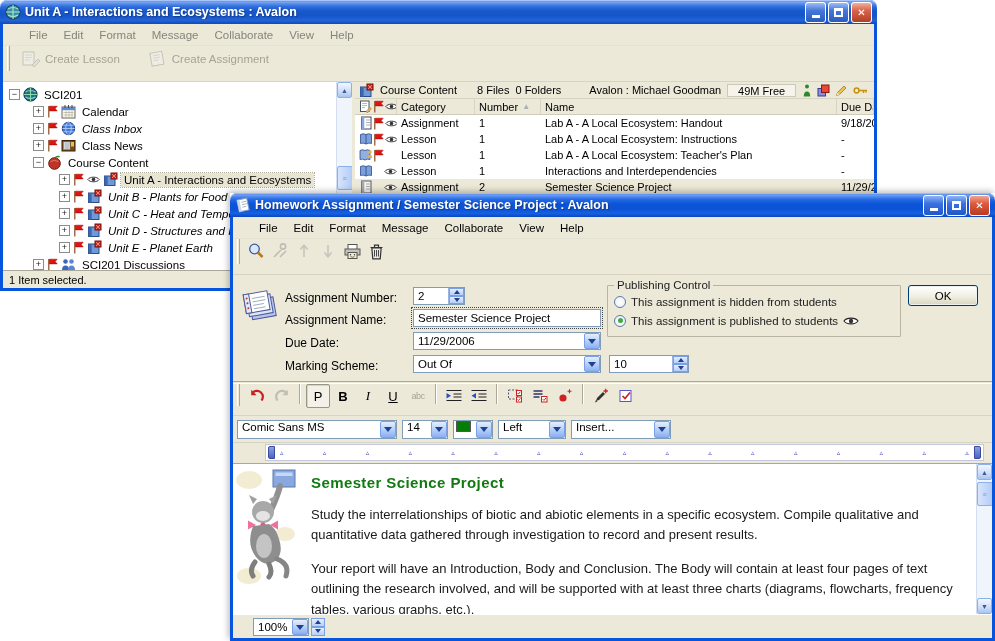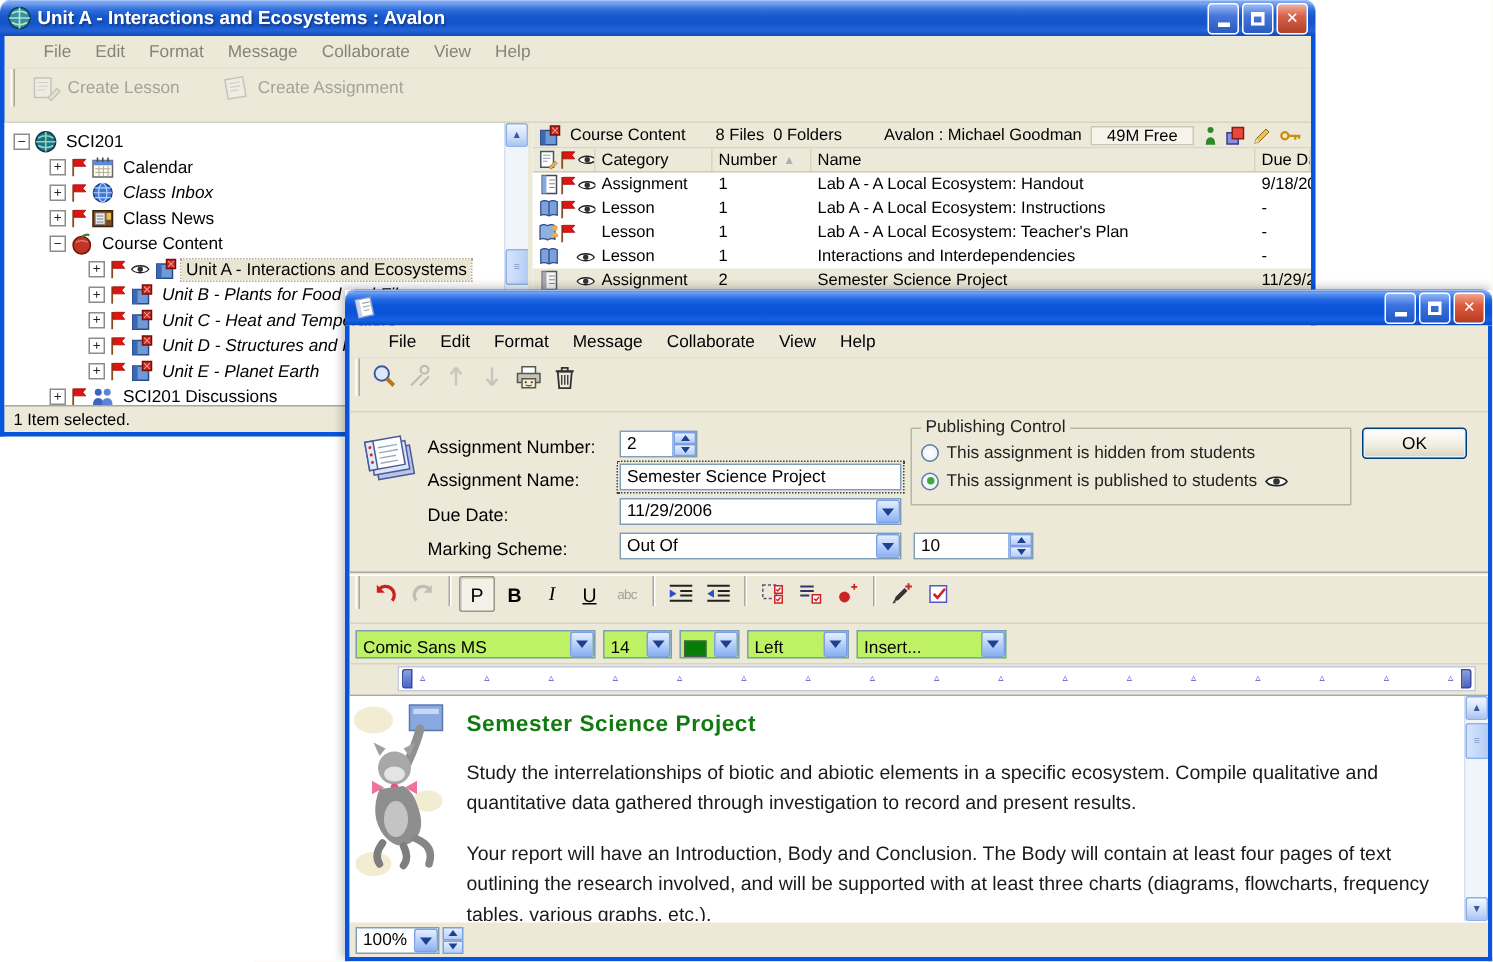--- a/index.html
+++ b/index.html
@@ -86,34 +86,34 @@
   background:linear-gradient(180deg,#fff,#f1efe2 55%,#d8d4c0);font-size:11.5px;display:flex;align-items:center;justify-content:center;
   box-shadow:inset 0 0 0 1px #e8f0fa}
 .sepline{height:3px;border-top:1px solid #aca899;border-bottom:1px solid #fff;flex:0 0 auto}
 .tb-fmt{height:32px;gap:1px}
 .fmtbtn{width:24px;height:24px;display:flex;align-items:center;justify-content:center;border:1px solid transparent;border-radius:2px}
 .fmtbtn.boxed{border:1px solid #9a9686;background:#f4f2e8;box-shadow:inset 1px 1px 0 #d8d4c4}
 .fsep{width:2px;height:20px;border-left:1px solid #aca899;border-right:1px solid #fff;margin:0 4px}
 .ltr{font-size:13px}.ltr.b{font-weight:bold}.ltr.i{font-style:italic;font-family:"Liberation Serif",serif}.ltr.u{text-decoration:underline}
 .ltr.small{font-size:9px;letter-spacing:-.5px}
 .fontbar{height:27px;display:flex;align-items:center;gap:5px;padding-left:4px;border-bottom:1px solid #d8d4c4}
-.combo{border:1px solid #7f9db9;background:#bef264;height:19px;display:flex;align-items:flex-end;font-size:11.5px;padding-left:4px}
+.combo{border:1px solid #7f9db9;background:#ffffff;height:19px;display:flex;align-items:flex-start;font-size:11.5px;padding-left:4px}
 .swatch{width:15px;height:11px;border:1px solid #555}
 .ruler{height:17px;margin:1px 8px 2px 32px;background:#fff;border:1px solid #c4c8dc;position:relative;flex:0 0 auto}
 .rticks{position:absolute;left:14px;right:14px;top:4px;bottom:4px;display:flex;justify-content:space-between;align-items:flex-end;color:#5050c8;font-size:7px;line-height:7px}
 .rmark{position:absolute;top:1px;bottom:1px;width:7px;background:linear-gradient(180deg,#8aa0e0,#4a66c0);border:1px solid #3a4aa0}
 .rmark.l{left:2px;border-radius:2px 0 0 2px}.rmark.r{right:2px;border-radius:0 2px 2px 0}
 .content{flex:1;background:#fff;border-top:1px solid #aca899;position:relative;overflow:hidden;display:flex;min-height:0}
 .catstrip{width:72px;flex:0 0 72px;overflow:hidden;position:relative}
 .edittext{flex:1;padding:10px 30px 0 6px;overflow:hidden}
 .ehead{color:#117a11;font-weight:bold;font-size:15px;letter-spacing:.4px;margin-bottom:14px}
 .edittext p{font-size:13px;line-height:1.55;color:#1a1a1a;margin-bottom:14px;max-width:670px}
 .escroll{position:absolute;top:0;right:0;bottom:0;width:16px;background:#f0f4fb;border-left:1px solid #d6dff2}
 .escroll .sthumb{top:18px}
-.bottombar{height:24px;display:flex;align-items:center;padding-left:4px;gap:2px;border-top:1px solid #fff;background:#ece9d8;flex:0 0 auto}
+.bottombar{height:24px;display:flex;align-items:center;padding-left:20px;gap:2px;border-top:1px solid #fff;background:#ece9d8;flex:0 0 auto}
 .zoombox{width:56px;height:18px}
 .minispin{width:14px;height:18px;display:flex;flex-direction:column}
 .minispin i{flex:1;background:linear-gradient(180deg,#e4eefd,#b6cef8);border:1px solid #7aa0e8;display:flex;align-items:center;justify-content:center}
 .minispin .up::after{content:"";border:3px solid transparent;border-bottom:4px solid #1d4090;margin-top:-3px}
 .minispin .dn::after{content:"";border:3px solid transparent;border-top:4px solid #1d4090;margin-bottom:-3px}
 </style>
 </head>
 <body>
 
 <div class="stage">
@@ -604,20 +604,21 @@
     <div class="titlebar">
       <span class="icon">
         <svg width="16" height="16" viewBox="0 0 16 16">
             <g transform="rotate(-12 8 8)">
               <rect x="3" y="2" width="10" height="12" fill="#fff" stroke="#8a9ac8"></rect>
               <rect x="3" y="2" width="2.5" height="12" fill="#c8d4f0"></rect>
               <path d="M7 5h5M7 7.5h5M7 10h4" stroke="#9aa" stroke-width=".8"></path>
             </g>
           </svg>
       </span>
+      <span class="ttl">Homework Assignment / Semester Science Project : Avalon</span>
       <span class="tbtns">
         <span class="tbtn">
             <span class="minglyph"></span>
           </span>
         <span class="tbtn">
             <span class="maxglyph"></span>
           </span>
         <span class="tbtn close">✕</span>
       </span>
     </div>

